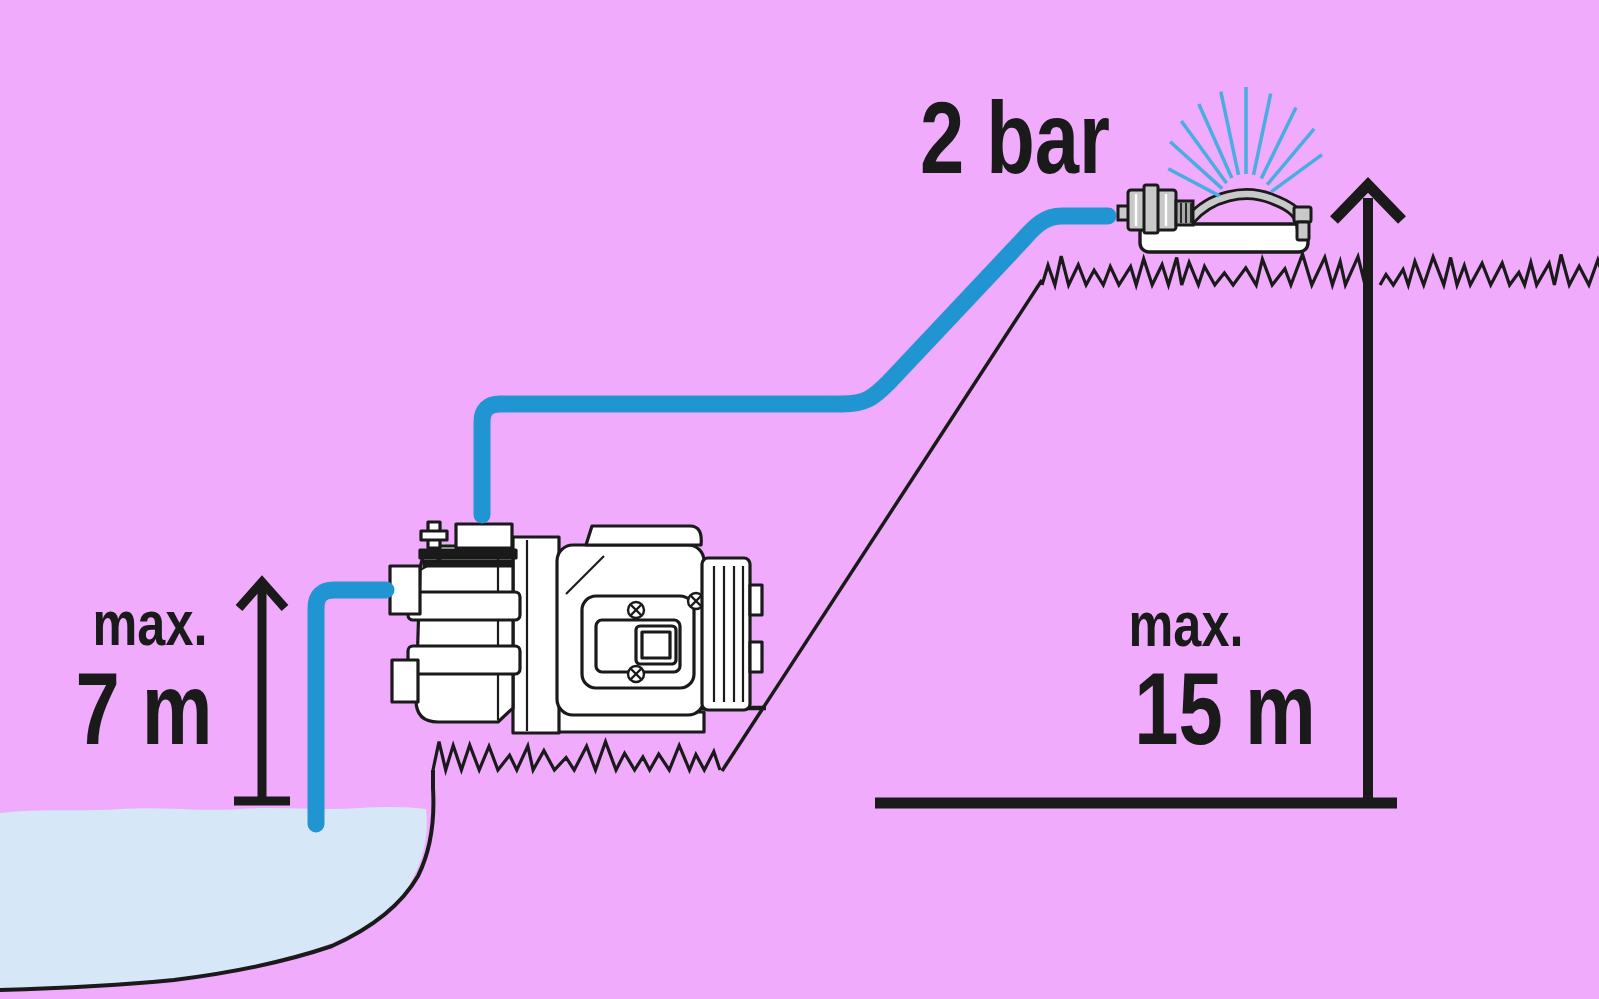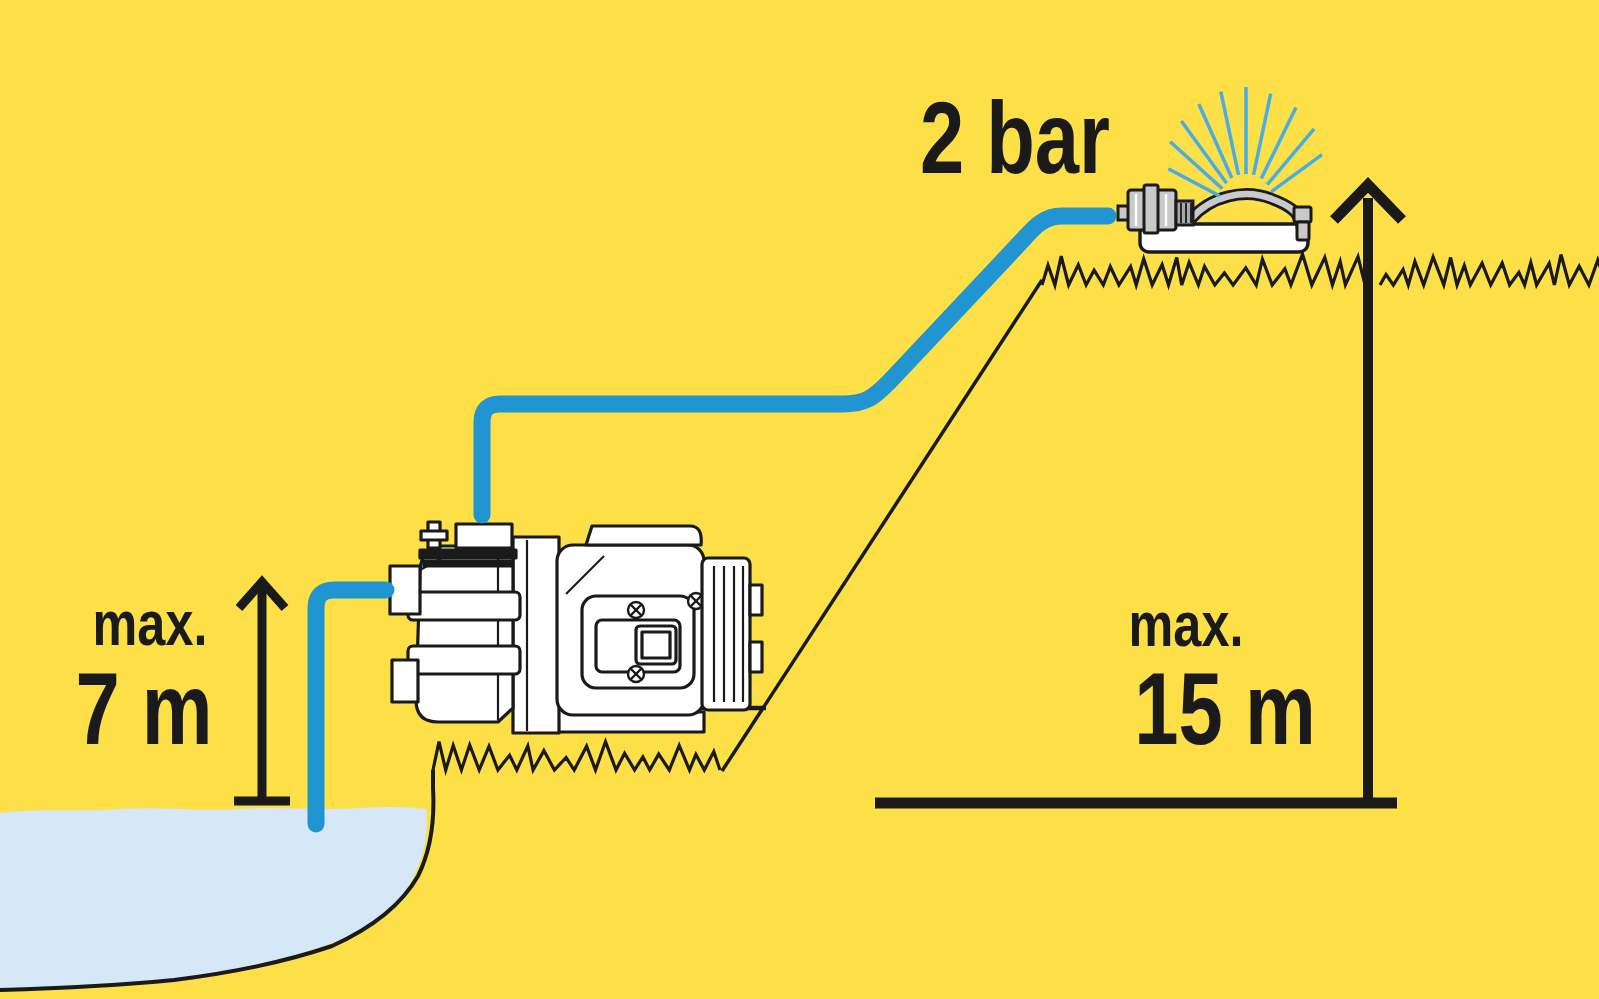--- a/index.html
+++ b/index.html
@@ -1,19 +1,19 @@
 <!DOCTYPE html>
 <html style="--ink: #1a1a1a; --hose-blue: #2095d2; --spray-blue: #49ade2; --water-fill: #d6e7f7; --metal-gray: #c9c9c9; --metal-dark: #a8a8a8;"><head>
 <meta charset="utf-8">
 <style>
   html,body{margin:0;padding:0;background:#fff;}
   .canvas{
     position:relative;
     width:1599px;height:999px;
-    background:#fde047;
+    background:#f0abfc;
     overflow:hidden;
     font-family:"Liberation Sans", sans-serif;
   }
   .canvas svg{position:absolute;left:0;top:0;}
   .label{
     position:absolute;
     font-weight:bold;
     color:var(--ink,#1a1a1a);
     line-height:1;
     text-align:center;

